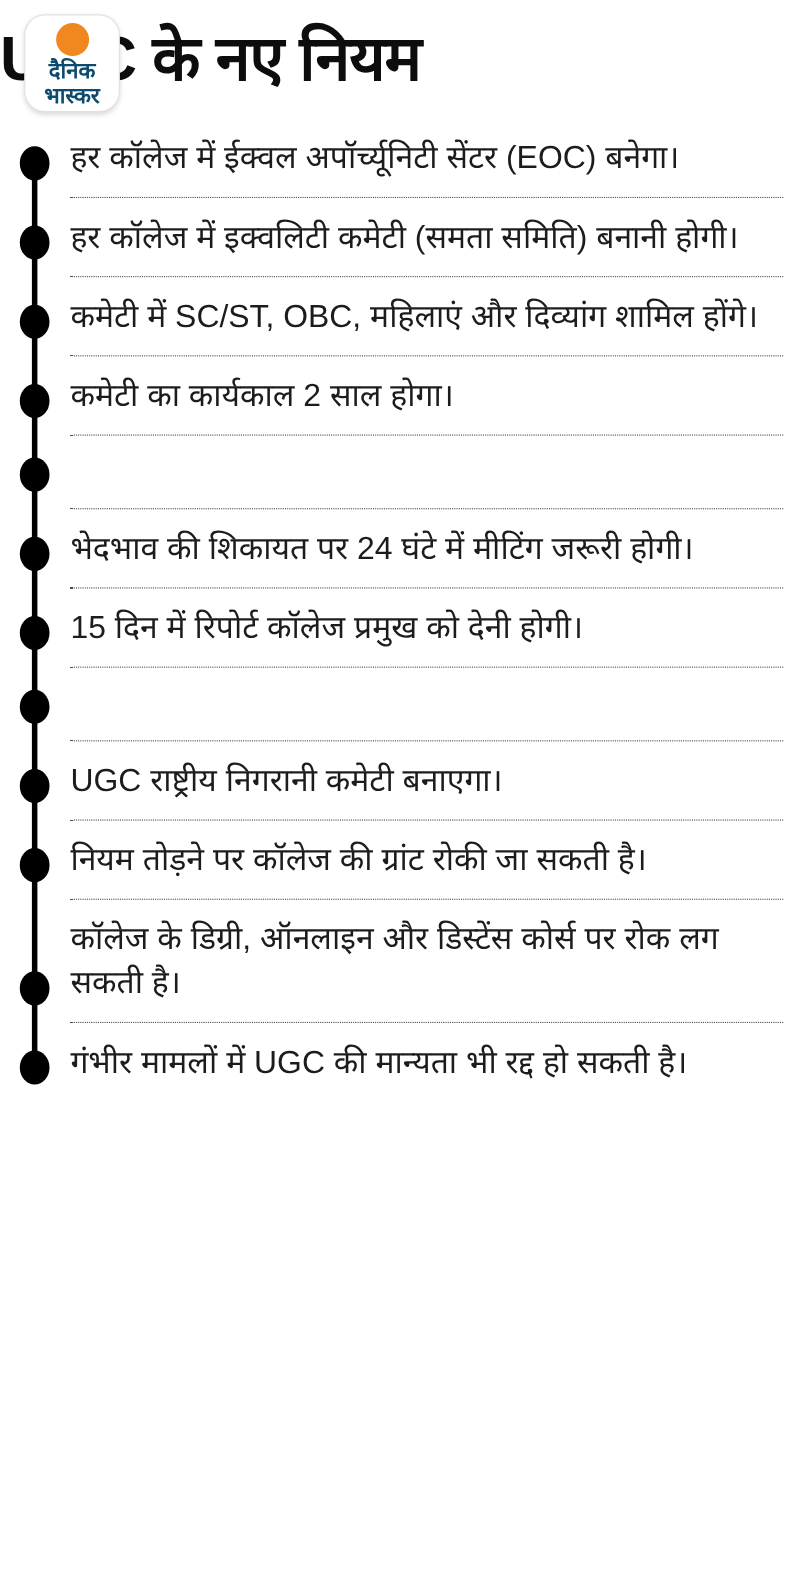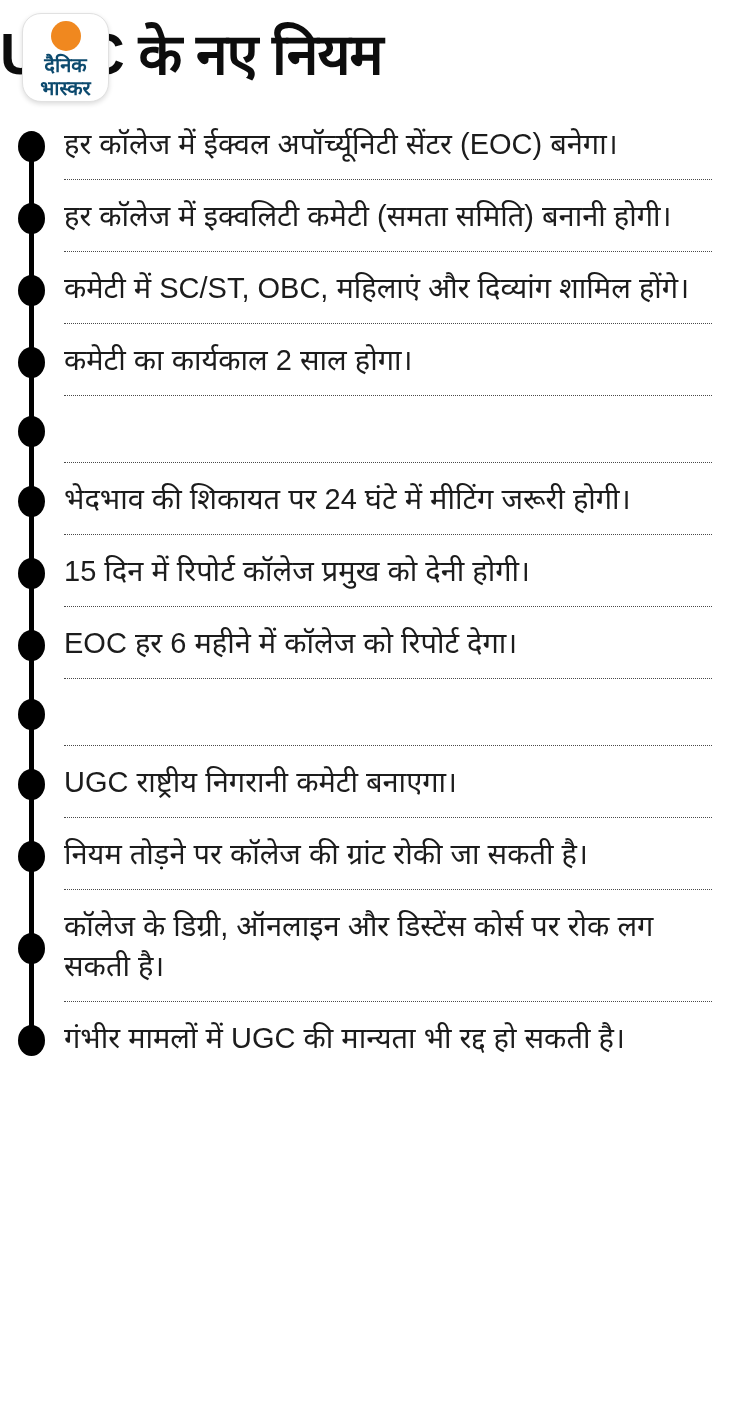--- a/index.html
+++ b/index.html
@@ -81,21 +81,21 @@
     top: 36px;
     bottom: 36px;
     width: 5px;
     background: #000000;
     z-index: 0;
   }
 
   .rule {
     position: relative;
     display: flex;
-    align-items: center;
+    align-items: flex-end;
     padding: 16px 18px 16px 18px;
   }
 
   .rule::after {
     content: "";
     position: absolute;
     left: 64px;
     right: 18px;
     bottom: 0;
     border-bottom: 1.5px dotted #4a4a4a;
@@ -169,24 +169,20 @@
     <span class="bullet"></span>
     <p class="rule-text">भेदभाव की शिकायत पर 24 घंटे में मीटिंग जरूरी होगी।</p>
   </div>
 
   <div class="rule">
     <span class="bullet"></span>
     <p class="rule-text">15 दिन में रिपोर्ट कॉलेज प्रमुख को देनी होगी।</p>
   </div>
 
 
-  <div class="rule">
-    <span class="bullet"></span>
-    <p class="rule-text">EOC हर 6 महीने में कॉलेज को रिपोर्ट देगा।</p>
-  </div>
 
   <div class="rule">
     <span class="bullet"></span>
   </div>
 
   <div class="rule">
     <span class="bullet"></span>
     <p class="rule-text">UGC राष्ट्रीय निगरानी कमेटी बनाएगा।</p>
   </div>
 

